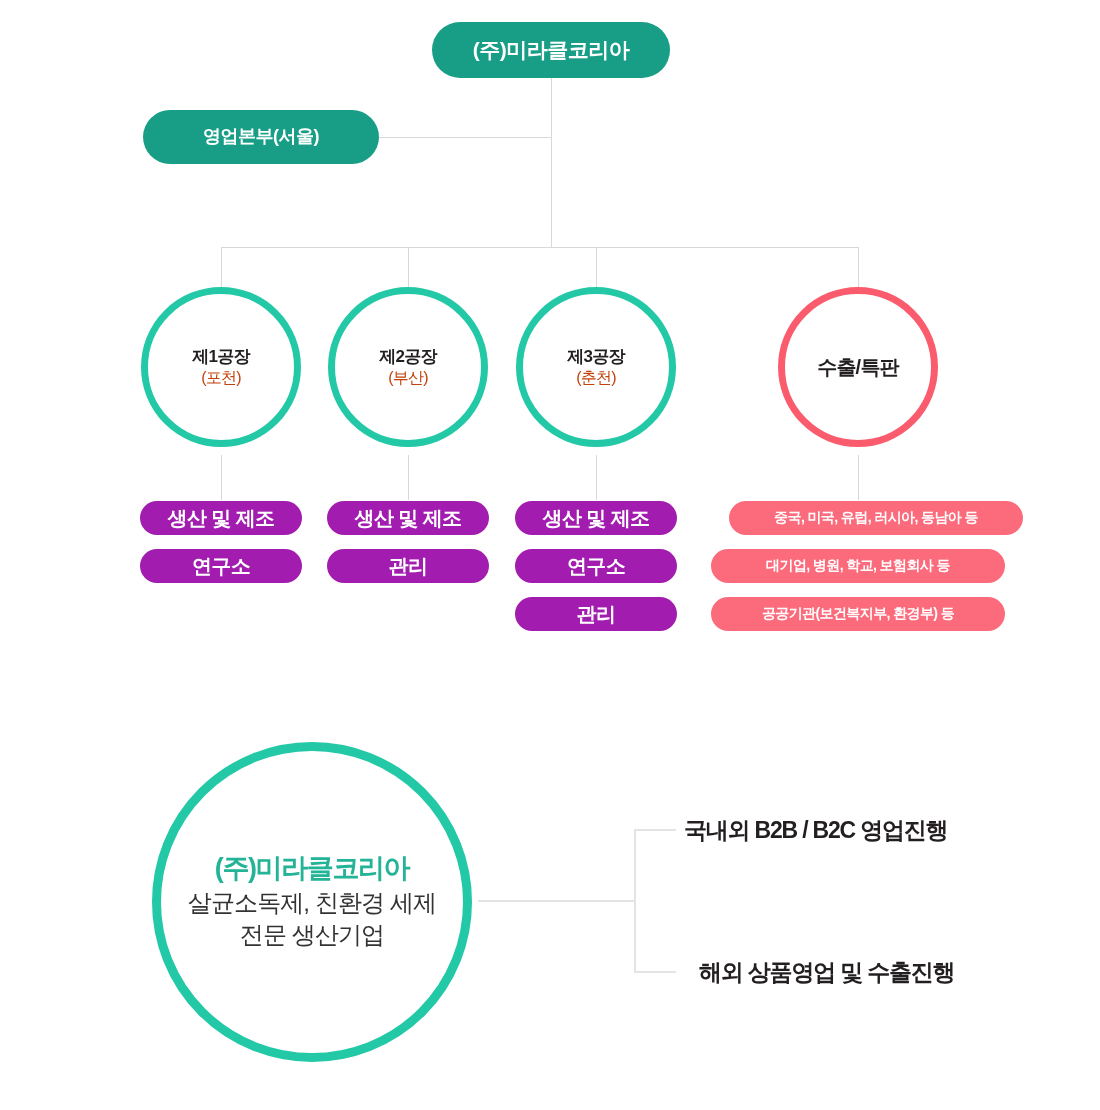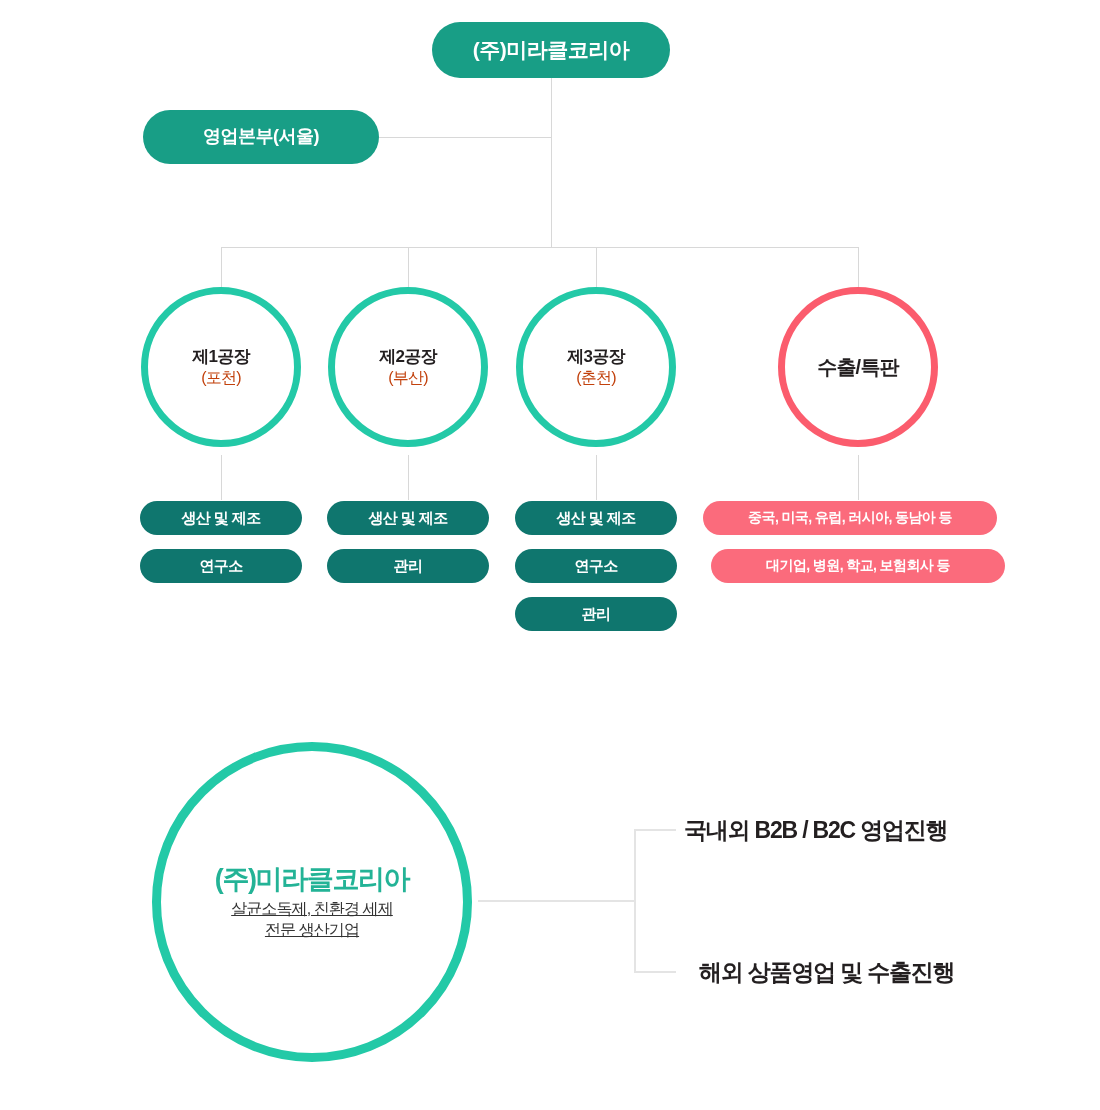--- a/index.html
+++ b/index.html
@@ -45,22 +45,22 @@
     font-weight: bold;
     letter-spacing: -0.5px;
   }
   .pill-branch {
     background: #189e86;
     font-size: 18px;
     font-weight: bold;
     letter-spacing: -0.5px;
   }
   .pill-sub {
-    background: #0f766e;
-    font-size: 15px;
+    background: #a21caf;
+    font-size: 20px;
     font-weight: bold;
     letter-spacing: -0.6px;
   }
   .pill-sub-red {
     background: #fb6b7c;
     font-size: 14px;
     font-weight: bold;
     letter-spacing: -0.6px;
   }
 
@@ -102,26 +102,25 @@
 
   .main-title {
     font-size: 27px;
     font-weight: bold;
     color: #23b396;
     letter-spacing: -1.4px;
     line-height: 1.2;
     margin-bottom: 2px;
   }
   .main-desc {
-    font-size: 16px;
+    font-size: 24px;
     color: #333333;
     letter-spacing: -0.9px;
     line-height: 1.35;
     font-weight: normal;
-    text-decoration: underline;
   }
 
   
   .caption {
     position: absolute;
     font-size: 23px;
     font-weight: bold;
     color: #231f20;
     letter-spacing: -1.2px;
     white-space: nowrap;
@@ -186,25 +185,28 @@
     <span>연구소</span>
   </div>
   <div class="pill pill-sub" style="left:515px; top:597px; width:162px; height:34px;">
     <span>관리</span>
   </div>
 
   <div class="circle circle-red" style="left:778px; top:287px; width:160px; height:160px;">
     <div class="c-title-single">수출/특판</div>
   </div>
   <div class="line v" style="left:858px; top:455px; width:1px; height:45px;"></div>
-  <div class="pill pill-sub-red" style="left:703px; top:501px; width:294px; height:34px;">
+  <div class="pill pill-sub-red" style="left:729px; top:501px; width:294px; height:34px;">
     <span>중국, 미국, 유럽, 러시아, 동남아 등</span>
   </div>
   <div class="pill pill-sub-red" style="left:711px; top:549px; width:294px; height:34px;">
     <span>대기업, 병원, 학교, 보험회사 등</span>
+  </div>
+  <div class="pill pill-sub-red" style="left:711px; top:597px; width:294px; height:34px;">
+    <span>공공기관(보건복지부, 환경부) 등</span>
   </div>
 
   <div class="circle circle-main" style="left:152px; top:742px; width:320px; height:320px;">
     <div class="main-title">(주)미라클코리아</div>
     <div class="main-desc">살균소독제, 친환경 세제</div>
     <div class="main-desc">전문 생산기업</div>
   </div>
 
   <div class="line thick-h" style="left:478px; top:900px; width:158px; height:2px;"></div>
 

